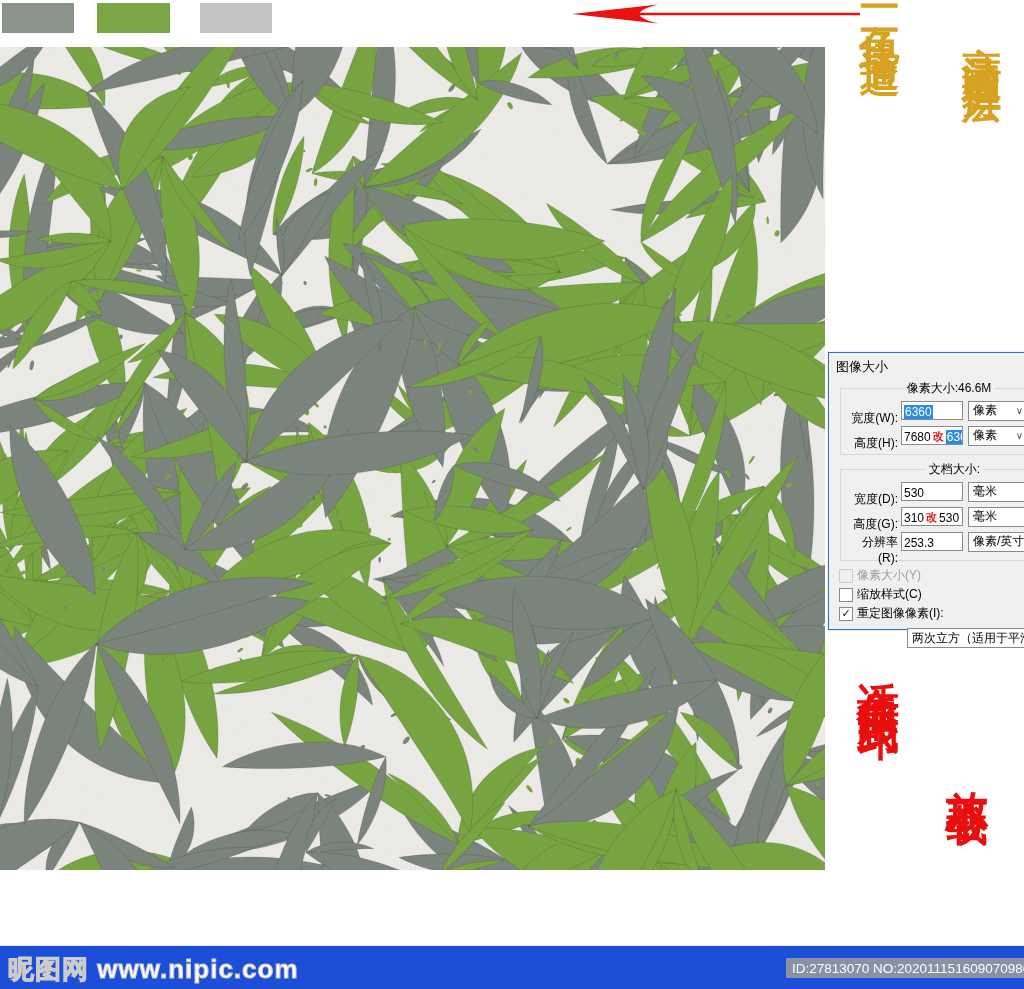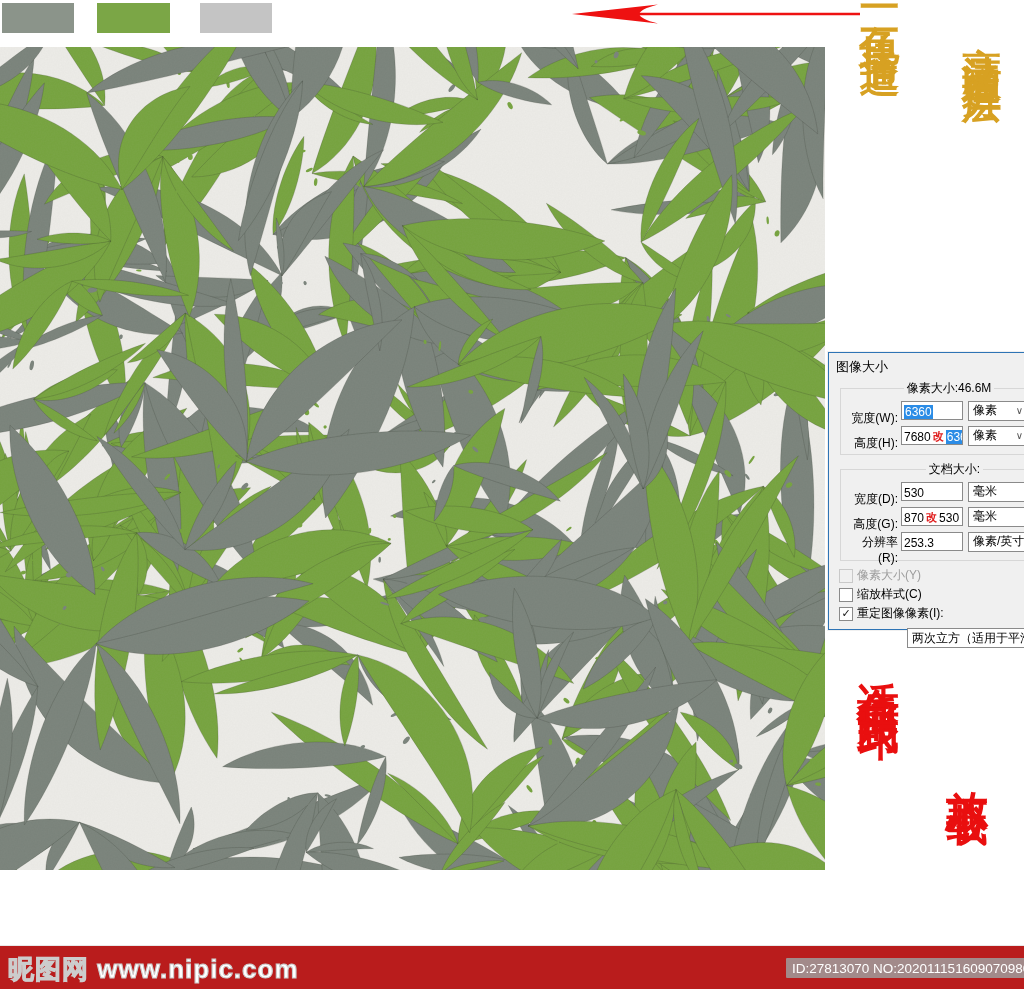--- a/index.html
+++ b/index.html
@@ -41,21 +41,21 @@
   .chkrow{display:flex;align-items:center;height:17px;margin:2px 0 2px 10px;}
   .cbox{width:12px;height:12px;border:1px solid #8a8a8a;background:#fff;margin-right:4px;flex:none;
         font-size:11px;line-height:11px;text-align:center;color:#111;}
   .chkrow .cmark{visibility:hidden;}
   .chkrow.checked .cmark{visibility:visible;}
   .chkrow.disabled{color:#9d9d9d;}
   .chkrow.disabled .cbox{border-color:#c9c9c9;background:#f0f0f0;}
   .resample{margin:6px 0 0 78px;width:200px;height:20px;background:#fff;border:1px solid #8a8a8a;
             display:flex;align-items:center;padding:0 4px;box-sizing:border-box;overflow:hidden;white-space:nowrap;}
   
-  #footer{position:absolute;left:0;top:945px;width:1024px;height:44px;background:#b91c1c;
+  #footer{position:absolute;left:0;top:945px;width:1024px;height:44px;background:#1d4ed8;
           border-top:1px solid #e8e8e8;z-index:4;}
   #site-watermark{position:absolute;left:8px;top:6px;font-size:26px;font-weight:700;
           color:#ffffff;-webkit-text-stroke:1.1px #cccccc;letter-spacing:1px;
           font-family:"Liberation Sans",sans-serif;white-space:nowrap;}
   #id-badge{position:absolute;left:786px;top:12px;height:20px;padding:0 6px;background:rgba(158,158,158,.85);
           color:#fff;font-size:13.5px;display:flex;align-items:center;border-radius:1px;white-space:nowrap;}
 </style>
 </head>
 <body>
 
@@ -929,21 +929,21 @@
         <span class="tinput">
             <span>530</span>
           </span>
         <span class="combo wide">
           <span>毫米</span>
         </span>
       </div>
       <div class="frow">
         <span class="lbl">高度(G):</span>
         <span class="tinput">
-            <span>870</span>
+            <span>310</span>
             <span class="mark">改</span>
             <span>530</span>
           </span>
         <span class="combo wide">
           <span>毫米</span>
         </span>
       </div>
       <div class="frow">
         <span class="lbl">分辨率(R):</span>
         <span class="tinput">

